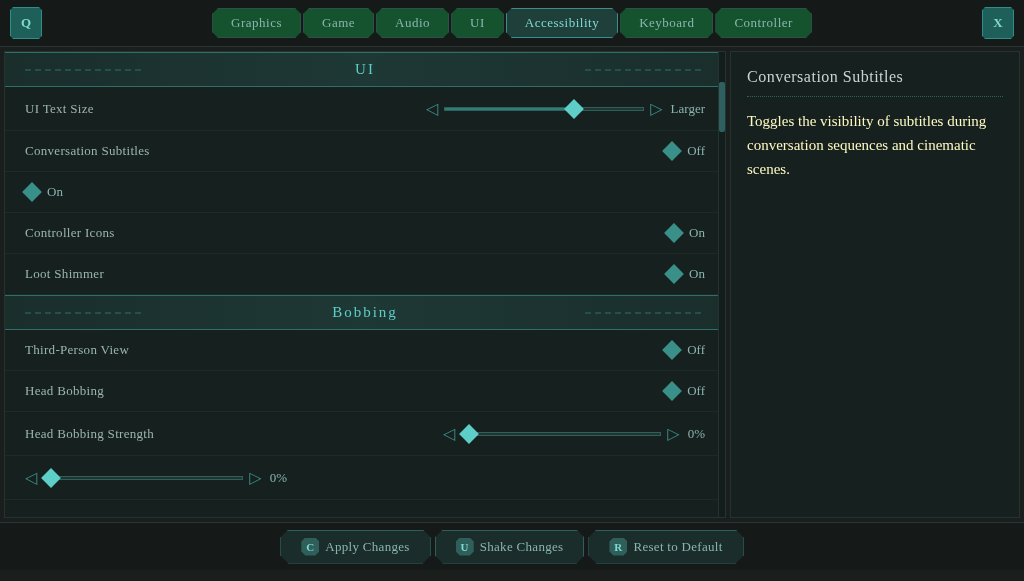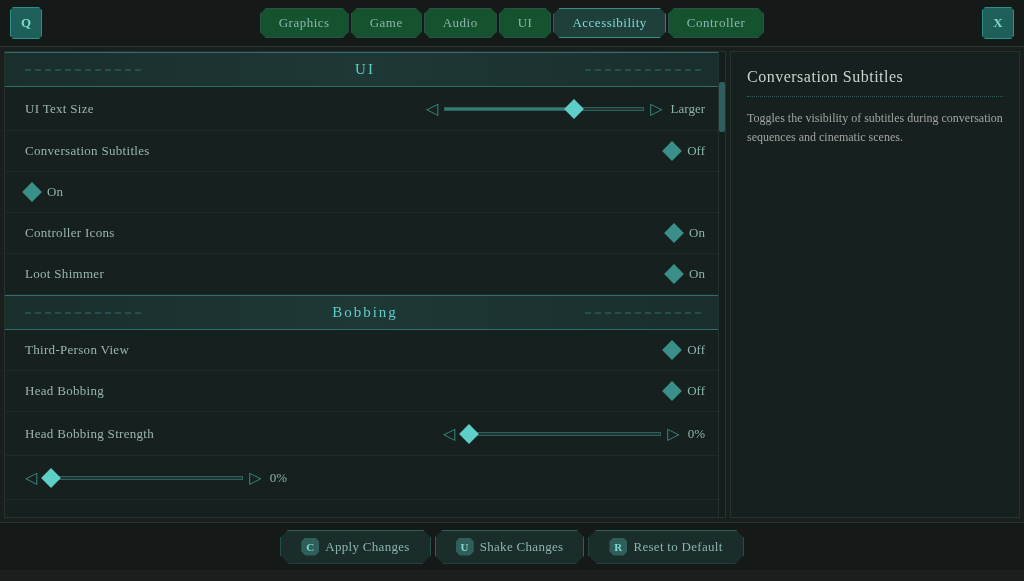--- a/index.html
+++ b/index.html
@@ -181,22 +181,22 @@
       color: #c8d4d0;
       margin-bottom: 10px;
       letter-spacing: 0.5px;
     }
     .info-divider {
       border: none;
       border-top: 1px dotted #2e5f5a;
       margin-bottom: 12px;
     }
     .info-text {
-      font-size: 12px;
-      color: #a3a3a3;
+      font-size: 15px;
+      color: #fef9c3;
       line-height: 1.6;
     }
 
     
     .bottom-bar {
       display: flex;
       align-items: center;
       justify-content: center;
       gap: 4px;
       padding: 8px;
@@ -240,20 +240,21 @@
 <body>
 
 <div class="top-nav">
   <div class="nav-corner left">Q</div>
 
   <div class="nav-tab">Graphics</div>
   <div class="nav-tab">Game</div>
   <div class="nav-tab">Audio</div>
   <div class="nav-tab">UI</div>
   <div class="nav-tab active">Accessibility</div>
+  <div class="nav-tab">Keyboard</div>
   <div class="nav-tab">Controller</div>
 
   <div class="nav-corner right">X</div>
 </div>
 
 <div class="main-content">
 
   <div class="settings-panel" style="position:relative;">
     <div class="settings-scroll-area">
 

